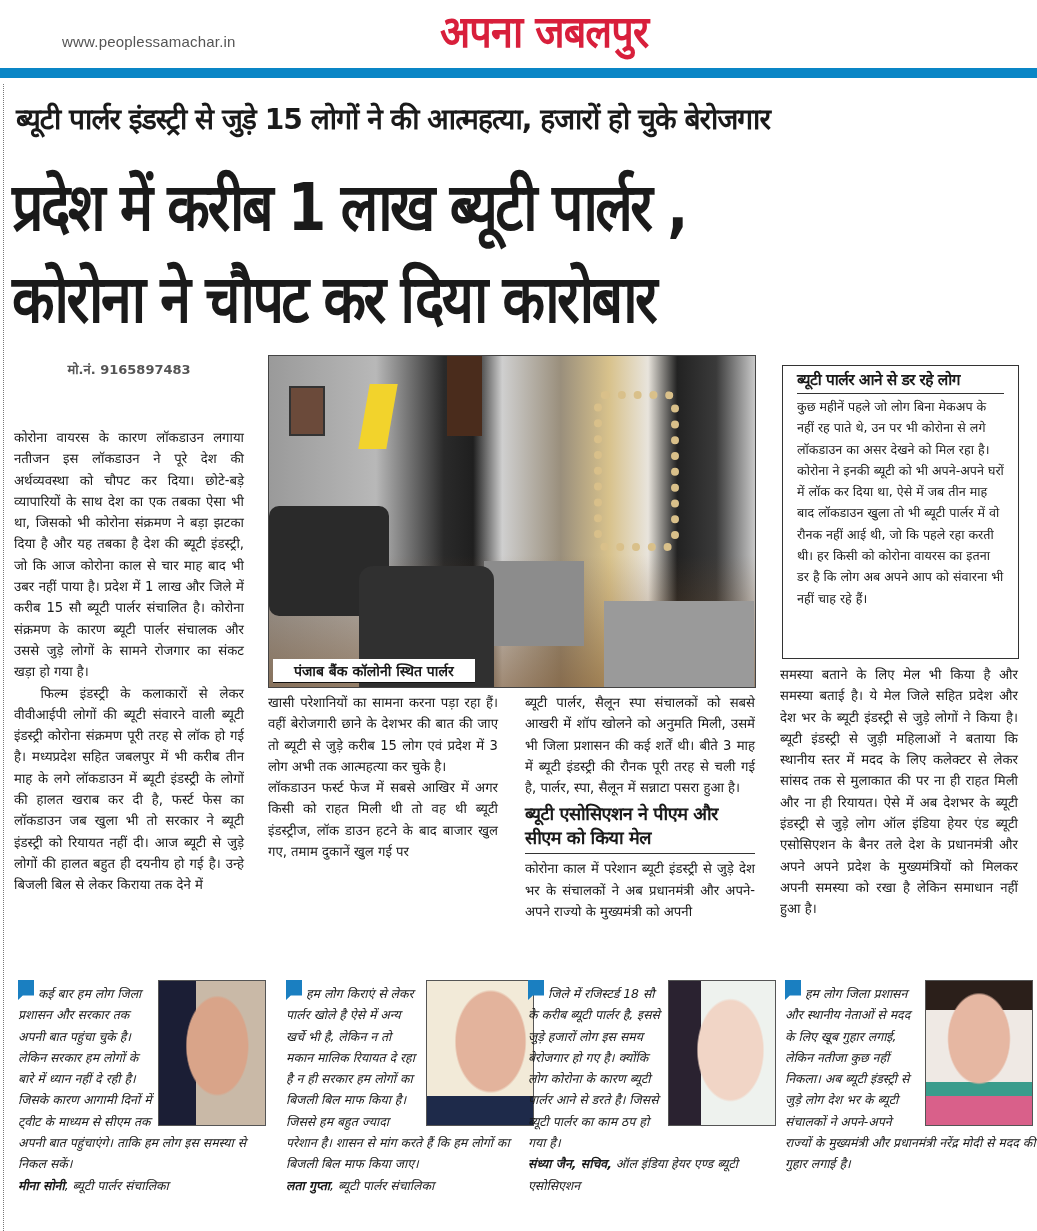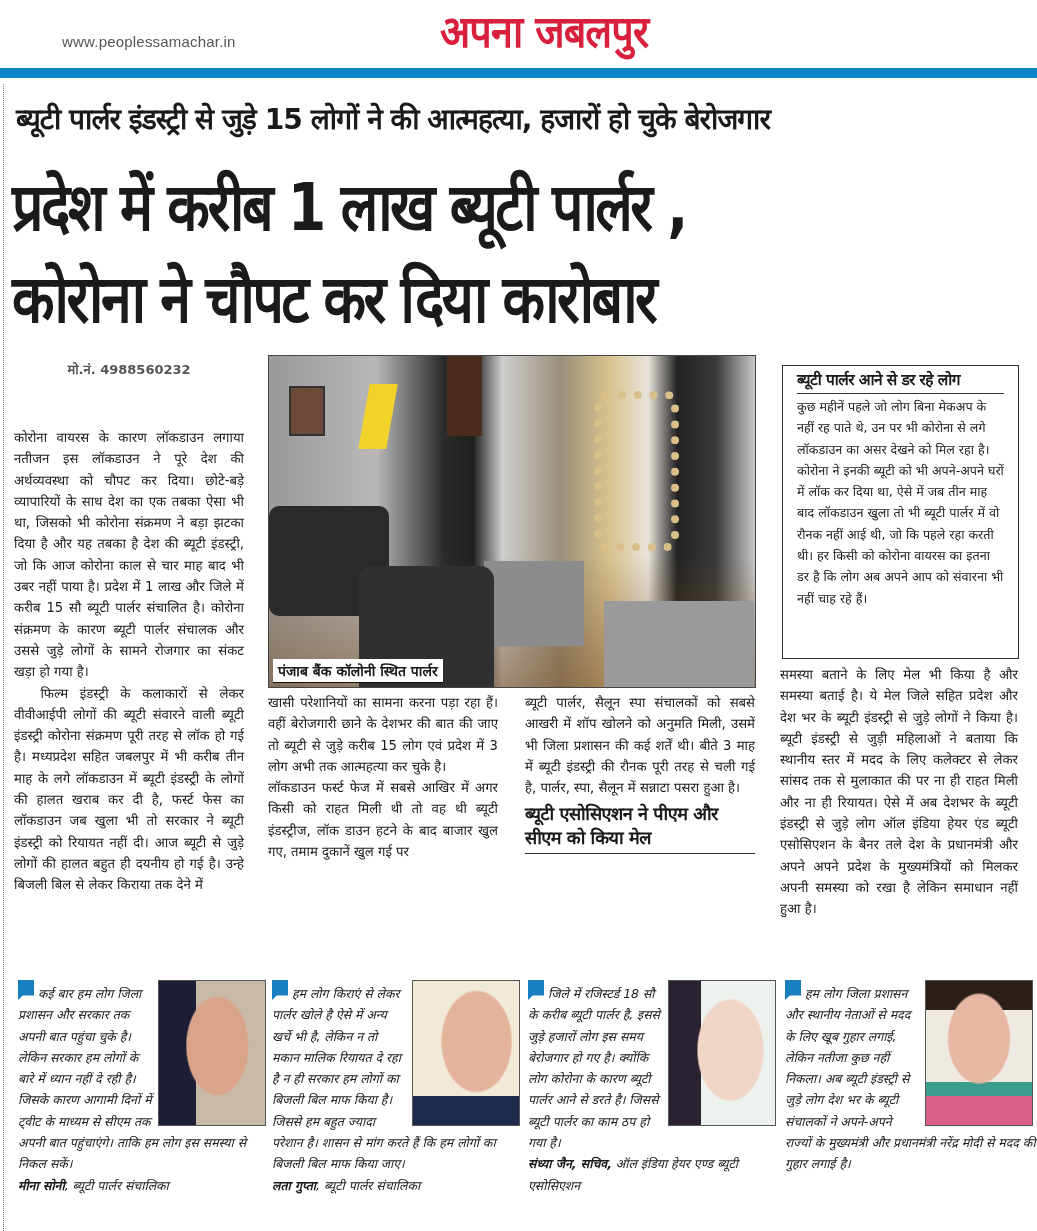--- a/index.html
+++ b/index.html
@@ -30,21 +30,21 @@
       linear-gradient(180deg, rgba(0,0,0,0) 60%, rgba(120,80,40,0.55) 100%),
       linear-gradient(90deg, #9a9a9a 0%, #b8b8b8 22%, #2a2a2a 36%, #1f1f1f 42%, #cfcfcf 48%, #9a8f7c 60%, #d8c28c 70%, #e8e4dc 78%, #222 84%, #3a3a3a 92%, #c9c9c9 100%); }
   .photo .chair1 { position: absolute; left: 0; top: 150px; width: 120px; height: 110px; background: #2a2a2a; border-radius: 10px; }
   .photo .chair2 { position: absolute; left: 90px; top: 210px; width: 135px; height: 123px; background: #303030; border-radius: 14px 14px 0 0; }
   .photo .cabinet { position: absolute; left: 215px; top: 205px; width: 100px; height: 85px; background: #8c8c8c; }
   .photo .cabinet2 { position: absolute; left: 335px; top: 245px; width: 150px; height: 88px; background: #9a9a9a; }
   .photo .frame { position: absolute; left: 20px; top: 30px; width: 36px; height: 50px; background: #6b4a3a; border: 2px solid #333; }
   .photo .poster { position: absolute; left: 178px; top: 0; width: 35px; height: 80px; background: #4a2c1c; }
   .photo .yellow { position: absolute; left: 95px; top: 28px; width: 28px; height: 65px; background: #f2d32c; transform: skewX(-10deg); }
   .photo .hexes { position: absolute; left: 325px; top: 35px; width: 85px; height: 160px; border: 8px dotted #d9c08a; border-radius: 12px; }
-  .photo-caption { position: absolute; left: 4px; bottom: 4px; background: #fff; font-size: 14px; font-weight: bold; padding: 2px 5px; border-bottom: 1.5px solid #111; }
+  .photo-caption { position: absolute; left: 4px; bottom: 4px; background: #fff; font-size: 14px; font-weight: bold; padding: 2px 21px; border-bottom: 1.5px solid #111; }
 
   .subhead { font-size: 18px; font-weight: bold; line-height: 24px; letter-spacing: -0.5px; padding-bottom: 3px; border-bottom: 1.5px solid #333; margin: 4px 0 4px; text-align: left; }
 
   .sidebar-box { position: absolute; left: 782px; top: 365px; width: 237px; height: 294px; border: 1.5px solid #333; padding: 2px 14px; }
   .sidebar-title { font-size: 15.5px; font-weight: bold; letter-spacing: -0.6px; border-bottom: 1.5px solid #333; line-height: 24px; padding-bottom: 1px; white-space: nowrap; }
   .sidebar-body { font-size: 12.6px; line-height: 21.3px; margin-top: 2px; text-align: left; }
 
   .quote { position: absolute; top: 980px; width: 252px; height: 251px; font-style: italic; font-size: 12.4px; line-height: 21.3px; overflow: hidden; }
   .quote .portrait { float: right; width: 108px; height: 146px; margin: 0 4px 4px 6px; border: 1px solid #555; }
   .quote .qmark { display: inline-block; width: 16px; height: 20px; background: #1a7fc1; margin-right: 4px; vertical-align: -2px; clip-path: polygon(0 0,100% 0,100% 78%,30% 78%,0 100%); }
@@ -60,21 +60,21 @@
 <div class="blue-band"></div>
 <div class="left-dots"></div>
 
 <h2 class="kicker">ब्यूटी पार्लर इंडस्ट्री से जुड़े 15 लोगों ने की आत्महत्या, हजारों हो चुके बेरोजगार</h2>
 <h1 class="headline">
   <div>प्रदेश में करीब 1 लाख ब्यूटी पार्लर ,</div>
   <div>कोरोना ने चौपट कर दिया कारोबार</div>
 </h1>
 
 <div class="byline">
-  <div class="byline-phone">मो.नं. 4988560232</div>
+  <div class="byline-phone">मो.नं. 9165897483</div>
 </div>
 
 <div class="col" style="left:14px; top:427px; width:230px;">
   <p>कोरोना वायरस के कारण लॉकडाउन लगाया नतीजन इस लॉकडाउन ने पूरे देश की अर्थव्यवस्था को चौपट कर दिया। छोटे-बड़े व्यापारियों के साथ देश का एक तबका ऐसा भी था, जिसको भी कोरोना संक्रमण ने बड़ा झटका दिया है और यह तबका है देश की ब्यूटी इंडस्ट्री, जो कि आज कोरोना काल से चार माह बाद भी उबर नहीं पाया है। प्रदेश में 1 लाख और जिले में करीब 15 सौ ब्यूटी पार्लर संचालित है। कोरोना संक्रमण के कारण ब्यूटी पार्लर संचालक और उससे जुड़े लोगों के सामने रोजगार का संकट खड़ा हो गया है।</p>
   <p class="indent">फिल्म इंडस्ट्री के कलाकारों से लेकर वीवीआईपी लोगों की ब्यूटी संवारने वाली ब्यूटी इंडस्ट्री कोरोना संक्रमण पूरी तरह से लॉक हो गई है। मध्यप्रदेश सहित जबलपुर में भी करीब तीन माह के लगे लॉकडाउन में ब्यूटी इंडस्ट्री के लोगों की हालत खराब कर दी है, फर्स्ट फेस का लॉकडाउन जब खुला भी तो सरकार ने ब्यूटी इंडस्ट्री को रियायत नहीं दी। आज ब्यूटी से जुड़े लोगों की हालत बहुत ही दयनीय हो गई है। उन्हे बिजली बिल से लेकर किराया तक देने में</p>
 </div>
 
 <figure class="photo">
   <div class="frame"></div>
   <div class="yellow"></div>
@@ -88,38 +88,39 @@
 </figure>
 
 <div class="col" style="left:268px; top:692px; width:230px;">
   <p>खासी परेशानियों का सामना करना पड़ा रहा हैं। वहीं बेरोजगारी छाने के देशभर की बात की जाए तो ब्यूटी से जुड़े करीब 15 लोग एवं प्रदेश में 3 लोग अभी तक आत्महत्या कर चुके है।</p>
   <p>लॉकडाउन फर्स्ट फेज में सबसे आखिर में अगर किसी को राहत मिली थी तो वह थी ब्यूटी इंडस्ट्रीज, लॉक डाउन हटने के बाद बाजार खुल गए, तमाम दुकानें खुल गई पर</p>
 </div>
 
 <div class="col" style="left:525px; top:692px; width:230px;">
   <p>ब्यूटी पार्लर, सैलून स्पा संचालकों को सबसे आखरी में शॉप खोलने को अनुमति मिली, उसमें भी जिला प्रशासन की कई शर्तें थी। बीते 3 माह में ब्यूटी इंडस्ट्री की रौनक पूरी तरह से चली गई है, पार्लर, स्पा, सैलून में सन्नाटा पसरा हुआ है।</p>
   <h3 class="subhead">ब्यूटी एसोसिएशन ने पीएम और सीएम को किया मेल</h3>
+  <p>कोरोना काल में परेशान ब्यूटी इंडस्ट्री से जुड़े देश भर के संचालकों ने अब प्रधानमंत्री और अपने-अपने राज्यो के मुख्यमंत्री को अपनी</p>
 </div>
 
 <aside class="sidebar-box">
   <h3 class="sidebar-title">ब्यूटी पार्लर आने से डर रहे लोग</h3>
   <p class="sidebar-body">कुछ महीनें पहले जो लोग बिना मेकअप के नहीं रह पाते थे, उन पर भी कोरोना से लगे लॉकडाउन का असर देखने को मिल रहा है। कोरोना ने इनकी ब्यूटी को भी अपने-अपने घरों में लॉक कर दिया था, ऐसे में जब तीन माह बाद लॉकडाउन खुला तो भी ब्यूटी पार्लर में वो रौनक नहीं आई थी, जो कि पहले रहा करती थी। हर किसी को कोरोना वायरस का इतना डर है कि लोग अब अपने आप को संवारना भी नहीं चाह रहे हैं।</p>
 </aside>
 
 <div class="col" style="left:780px; top:664px; width:238px;">
   <p>समस्या बताने के लिए मेल भी किया है और समस्या बताई है। ये मेल जिले सहित प्रदेश और देश भर के ब्यूटी इंडस्ट्री से जुड़े लोगों ने किया है। ब्यूटी इंडस्ट्री से जुड़ी महिलाओं ने बताया कि स्थानीय स्तर में मदद के लिए कलेक्टर से लेकर सांसद तक से मुलाकात की पर ना ही राहत मिली और ना ही रियायत। ऐसे में अब देशभर के ब्यूटी इंडस्ट्री से जुड़े लोग ऑल इंडिया हेयर एंड ब्यूटी एसोसिएशन के बैनर तले देश के प्रधानमंत्री और अपने अपने प्रदेश के मुख्यमंत्रियों को मिलकर अपनी समस्या को रखा है लेकिन समाधान नहीं हुआ है।</p>
 </div>
 
 <div class="quote" style="left:18px;">
   <div class="portrait" style="background: radial-gradient(ellipse 30% 35% at 55% 45%, #d9a489 0 95%, transparent 100%), linear-gradient(90deg,#1b1e35 0 35%, #c9b9a7 35% 100%);"></div>
   <span class="qmark"></span><span>कई बार हम लोग जिला प्रशासन और सरकार तक अपनी बात पहुंचा चुके है। लेकिन सरकार हम लोगों के बारे में ध्यान नहीं दे रही है। जिसके कारण आगामी दिनों में ट्वीट के माध्यम से सीएम तक अपनी बात पहुंचाएंगे। ताकि हम लोग इस समस्या से निकल सकें।</span>
   <div><span class="author">मीना सोनी</span><span>, ब्यूटी पार्लर संचालिका</span></div>
 </div>
 
-<div class="quote" style="left:272px;">
+<div class="quote" style="left:286px;">
   <div class="portrait" style="background: radial-gradient(ellipse 34% 36% at 60% 42%, #e3b39c 0 95%, transparent 100%), linear-gradient(180deg,#f2ead8 0 80%, #1e2a4a 80% 100%);"></div>
   <span class="qmark"></span><span>हम लोग किराएं से लेकर पार्लर खोले है ऐसे में अन्य खर्चे भी है, लेकिन न तो मकान मालिक रियायत दे रहा है न ही सरकार हम लोगों का बिजली बिल माफ किया है। जिससे हम बहुत ज्यादा परेशान है। शासन से मांग करते हैं कि हम लोगों का बिजली बिल माफ किया जाए।</span>
   <div><span class="author">लता गुप्ता</span><span>, ब्यूटी पार्लर संचालिका</span></div>
 </div>
 
 <div class="quote" style="left:528px;">
   <div class="portrait" style="background: radial-gradient(ellipse 32% 36% at 58% 48%, #f1d5c6 0 95%, transparent 100%), linear-gradient(90deg,#2a2230 0 30%, #eef2ee 30% 100%);"></div>
   <span class="qmark"></span><span>जिले में रजिस्टर्ड 18 सौ के करीब ब्यूटी पार्लर है, इससे जुड़े हजारों लोग इस समय बेरोजगार हो गए है। क्योंकि लोग कोरोना के कारण ब्यूटी पार्लर आने से डरते है। जिससे ब्यूटी पार्लर का काम ठप हो गया है।</span>
   <div><span class="author">संध्या जैन, सचिव,</span><span> ऑल इंडिया हेयर एण्ड ब्यूटी एसोसिएशन</span></div>
 </div>

